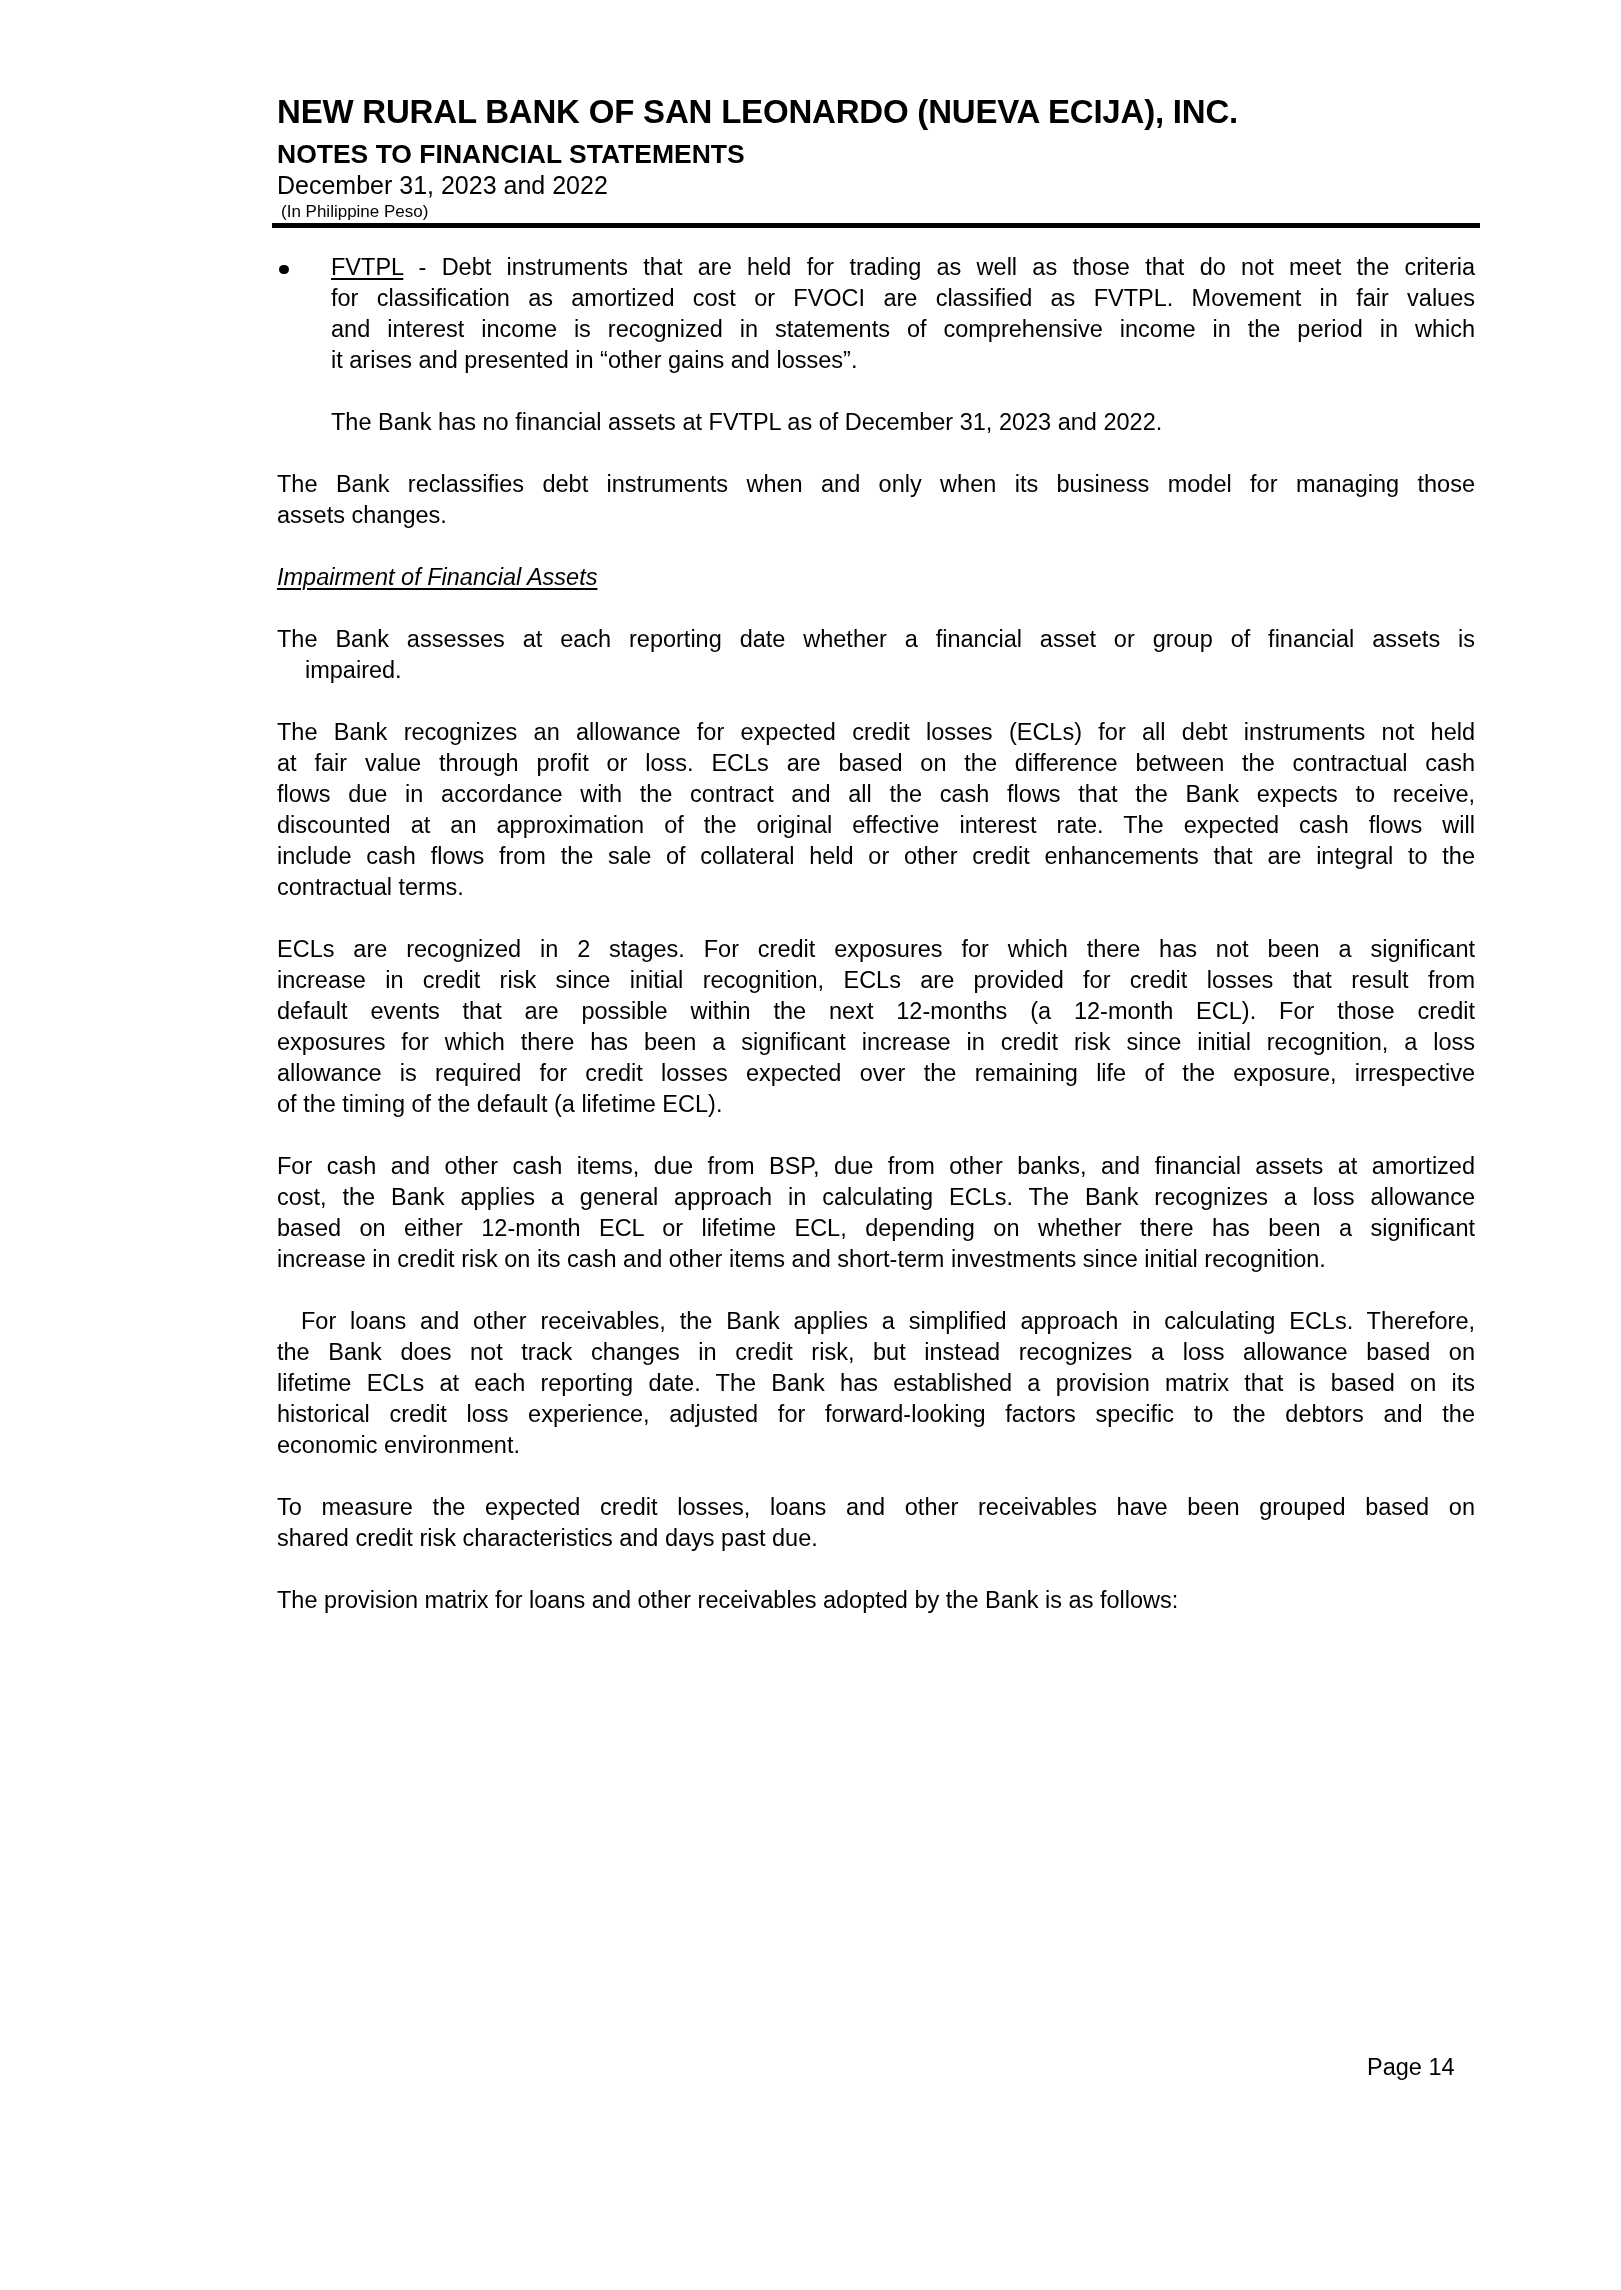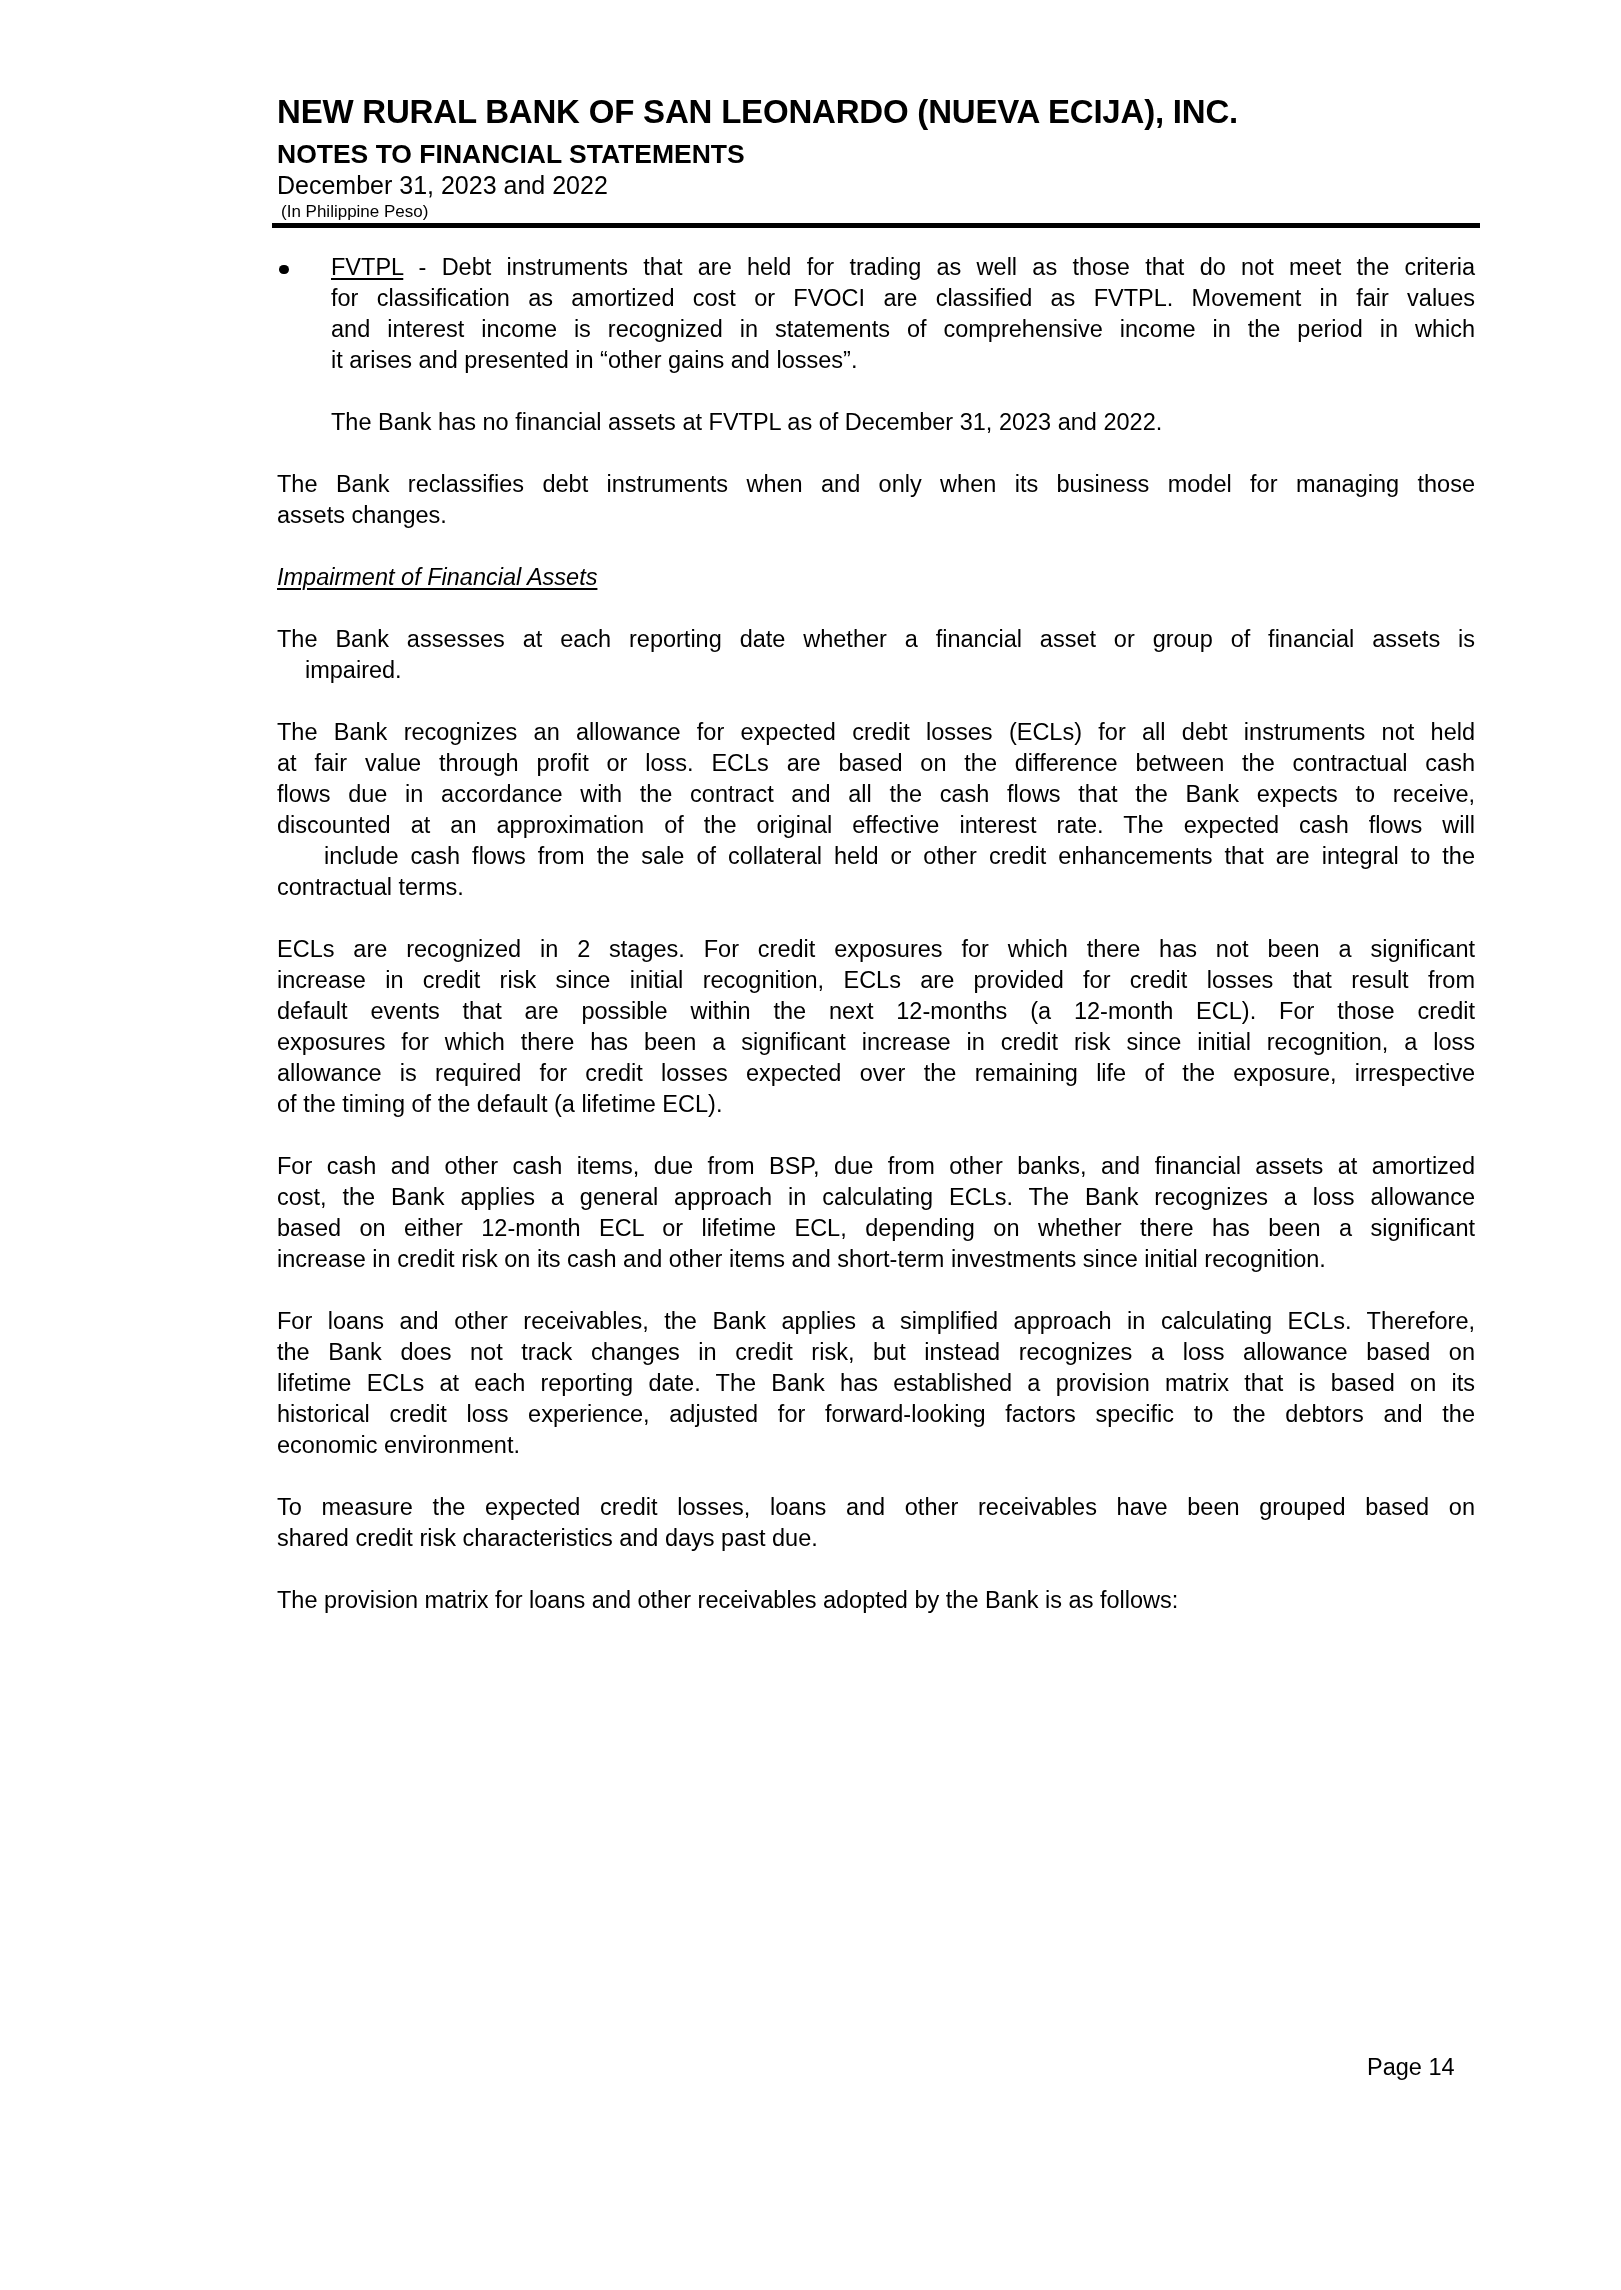--- a/index.html
+++ b/index.html
@@ -56,42 +56,42 @@
   <div class="para">
     <span class="line" style="white-space: pre;">The Bank assesses at each reporting date whether a financial asset or group of financial assets is</span>
     <span class="line last" style="white-space: pre; margin-left: 28px;">impaired.</span>
   </div>
 
   <div class="para">
     <span class="line" style="white-space: pre;">The Bank recognizes an allowance for expected credit losses (ECLs) for all debt instruments not held</span>
     <span class="line" style="white-space: pre;">at fair value through profit or loss. ECLs are based on the difference between the contractual cash</span>
     <span class="line" style="white-space: pre;">flows due in accordance with the contract and all the cash flows that the Bank expects to receive,</span>
     <span class="line" style="white-space: pre;">discounted at an approximation of the original effective interest rate. The expected cash flows will</span>
-    <span class="line" style="white-space: pre; margin-left: 47px;">include cash flows from the sale of collateral held or other credit enhancements that are integral to the</span>
+    <span class="line" style="white-space: pre;">include cash flows from the sale of collateral held or other credit enhancements that are integral to the</span>
     <span class="line last" style="white-space: pre;">contractual terms.</span>
   </div>
 
   <div class="para">
     <span class="line" style="white-space: pre;">ECLs are recognized in 2 stages. For credit exposures for which there has not been a significant</span>
     <span class="line" style="white-space: pre;">increase in credit risk since initial recognition, ECLs are provided for credit losses that result from</span>
     <span class="line" style="white-space: pre;">default events that are possible within the next 12-months (a 12-month ECL). For those credit</span>
     <span class="line" style="white-space: pre;">exposures for which there has been a significant increase in credit risk since initial recognition, a loss</span>
     <span class="line" style="white-space: pre;">allowance is required for credit losses expected over the remaining life of the exposure, irrespective</span>
     <span class="line last" style="white-space: pre;">of the timing of the default (a lifetime ECL).</span>
   </div>
 
   <div class="para">
     <span class="line" style="white-space: pre;">For cash and other cash items, due from BSP, due from other banks, and financial assets at amortized</span>
     <span class="line" style="white-space: pre;">cost, the Bank applies a general approach in calculating ECLs. The Bank recognizes a loss allowance</span>
     <span class="line" style="white-space: pre;">based on either 12-month ECL or lifetime ECL, depending on whether there has been a significant</span>
     <span class="line last" style="white-space: pre;">increase in credit risk on its cash and other items and short-term investments since initial recognition.</span>
   </div>
 
   <div class="para">
-    <span class="line" style="white-space: pre;">For loans and other receivables, the Bank applies a simplified approach in calculating ECLs. Therefore,</span>
+    <span class="line" style="white-space: pre; margin-left: 24px;">For loans and other receivables, the Bank applies a simplified approach in calculating ECLs. Therefore,</span>
     <span class="line" style="white-space: pre;">the Bank does not track changes in credit risk, but instead recognizes a loss allowance based on</span>
     <span class="line" style="white-space: pre;">lifetime ECLs at each reporting date. The Bank has established a provision matrix that is based on its</span>
     <span class="line" style="white-space: pre;">historical credit loss experience, adjusted for forward-looking factors specific to the debtors and the</span>
     <span class="line last" style="white-space: pre;">economic environment.</span>
   </div>
 
   <div class="para">
     <span class="line" style="white-space: pre;">To measure the expected credit losses, loans and other receivables have been grouped based on</span>
     <span class="line last" style="white-space: pre;">shared credit risk characteristics and days past due.</span>
   </div>

